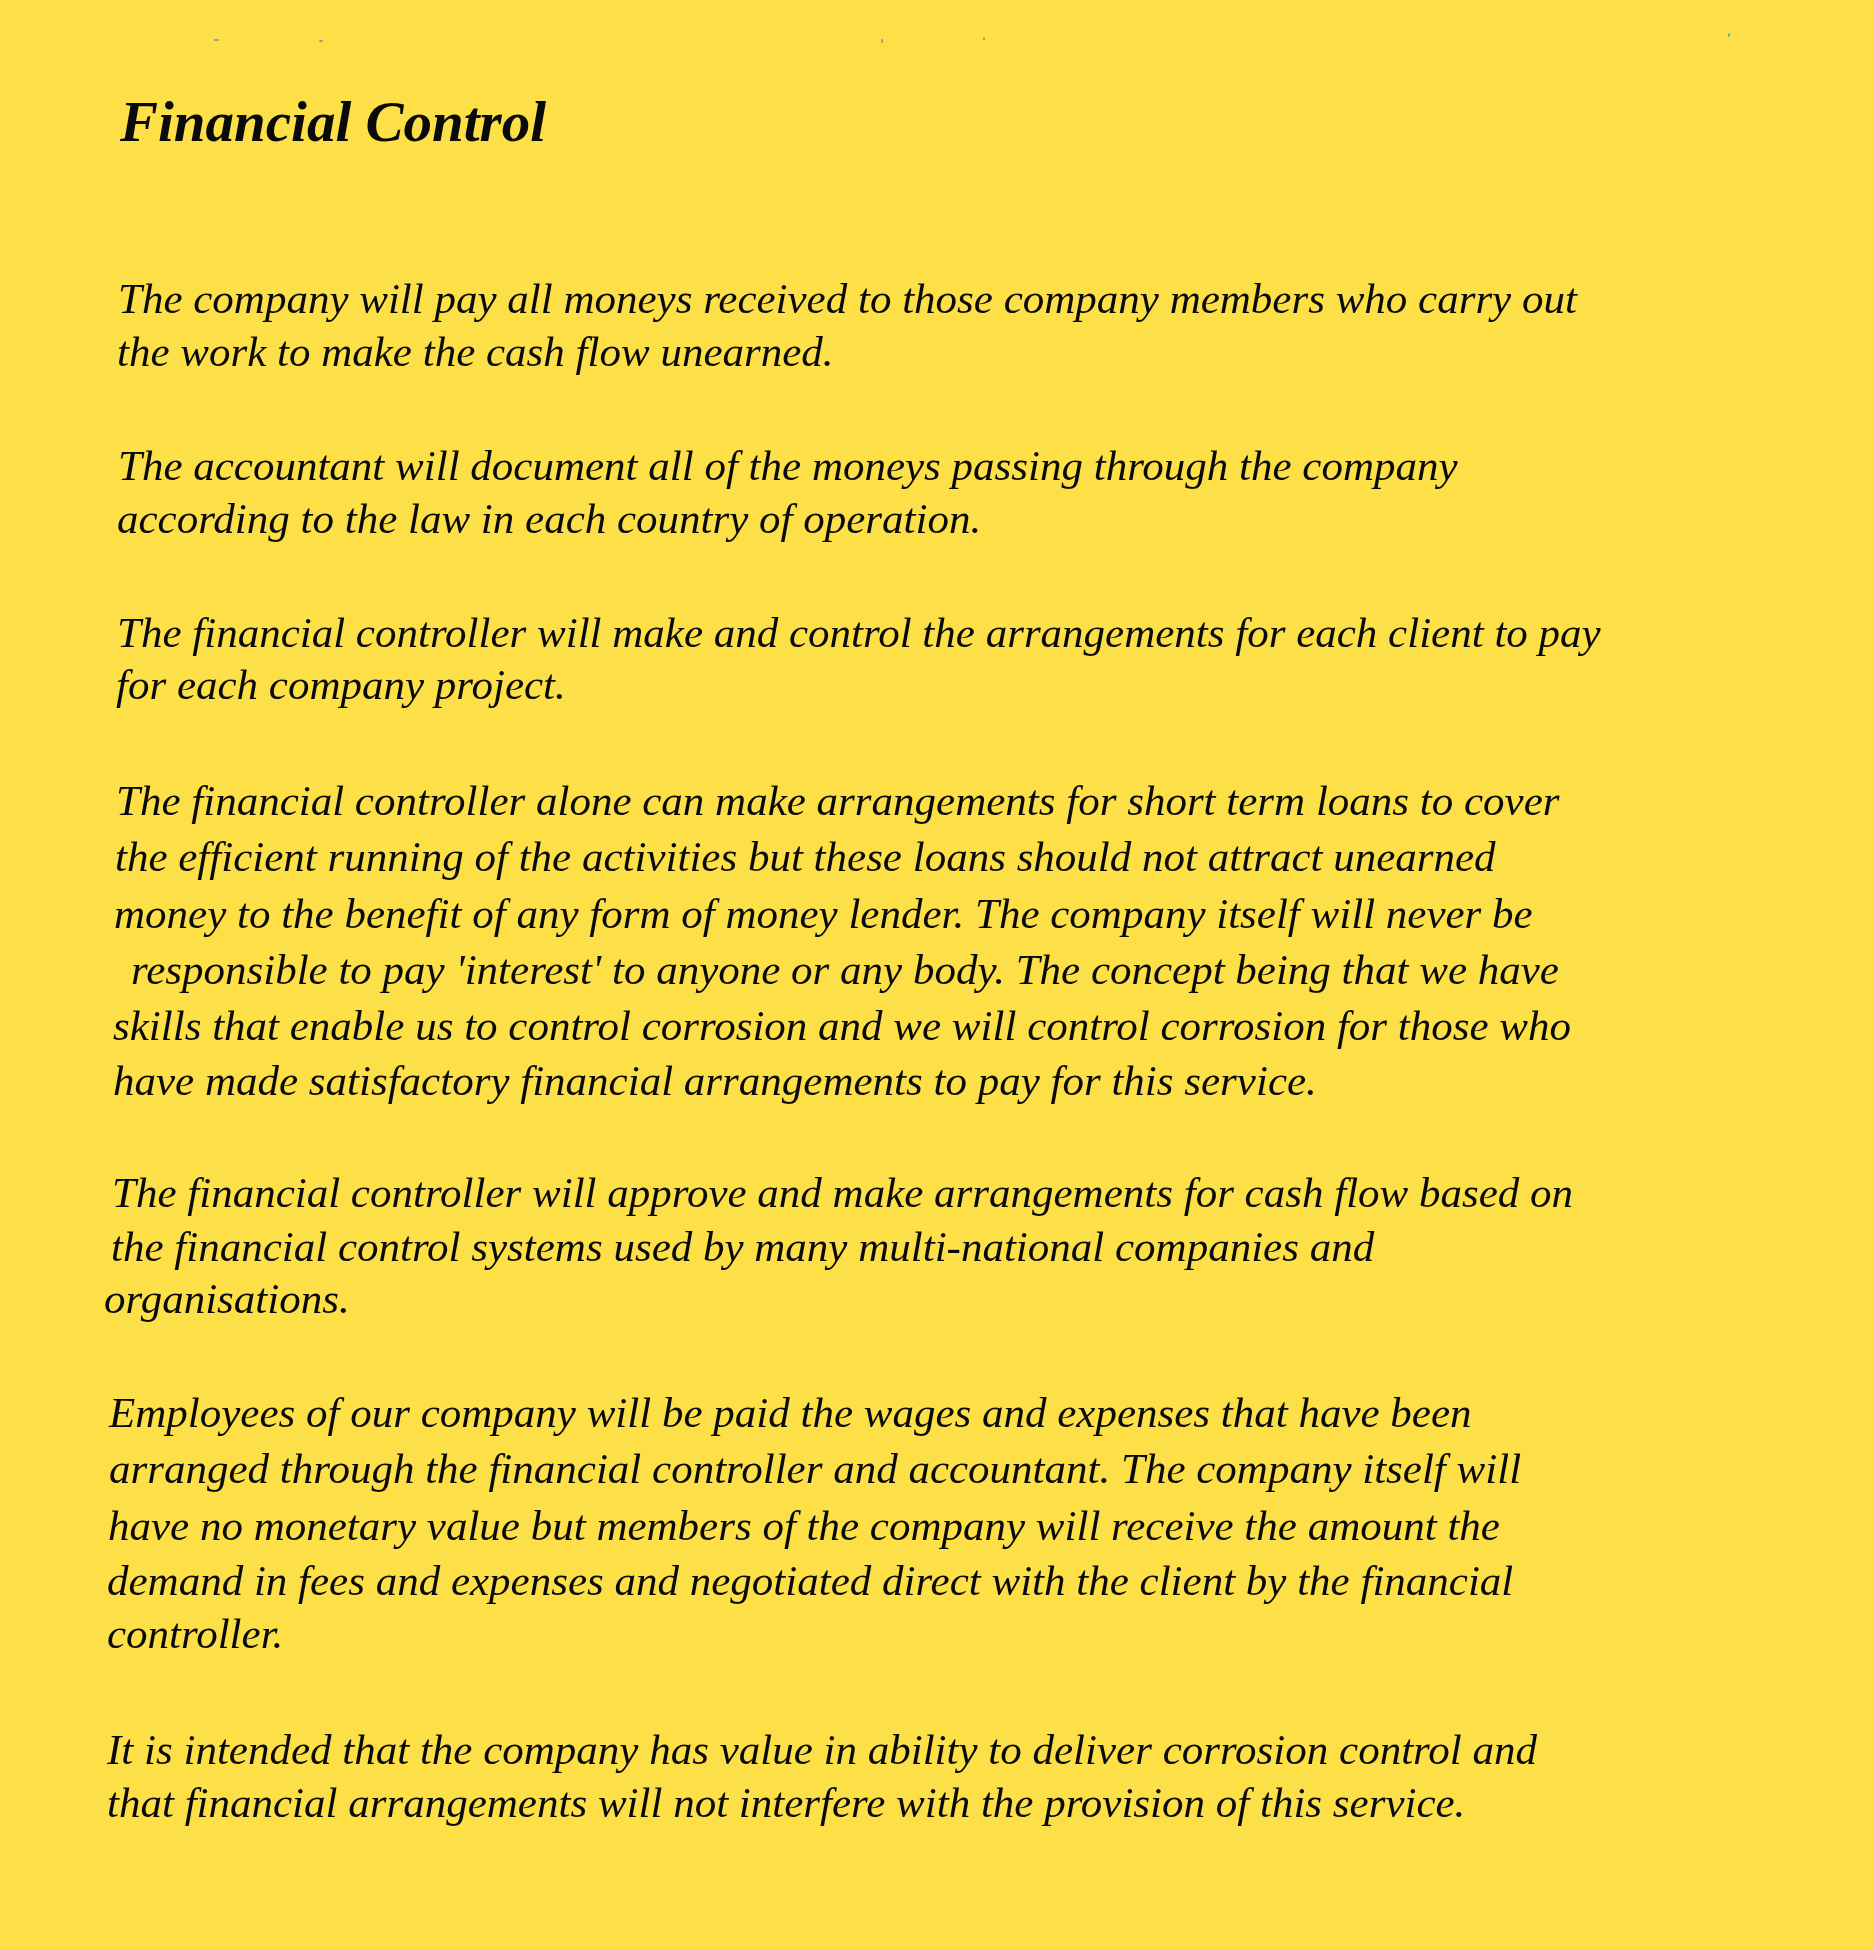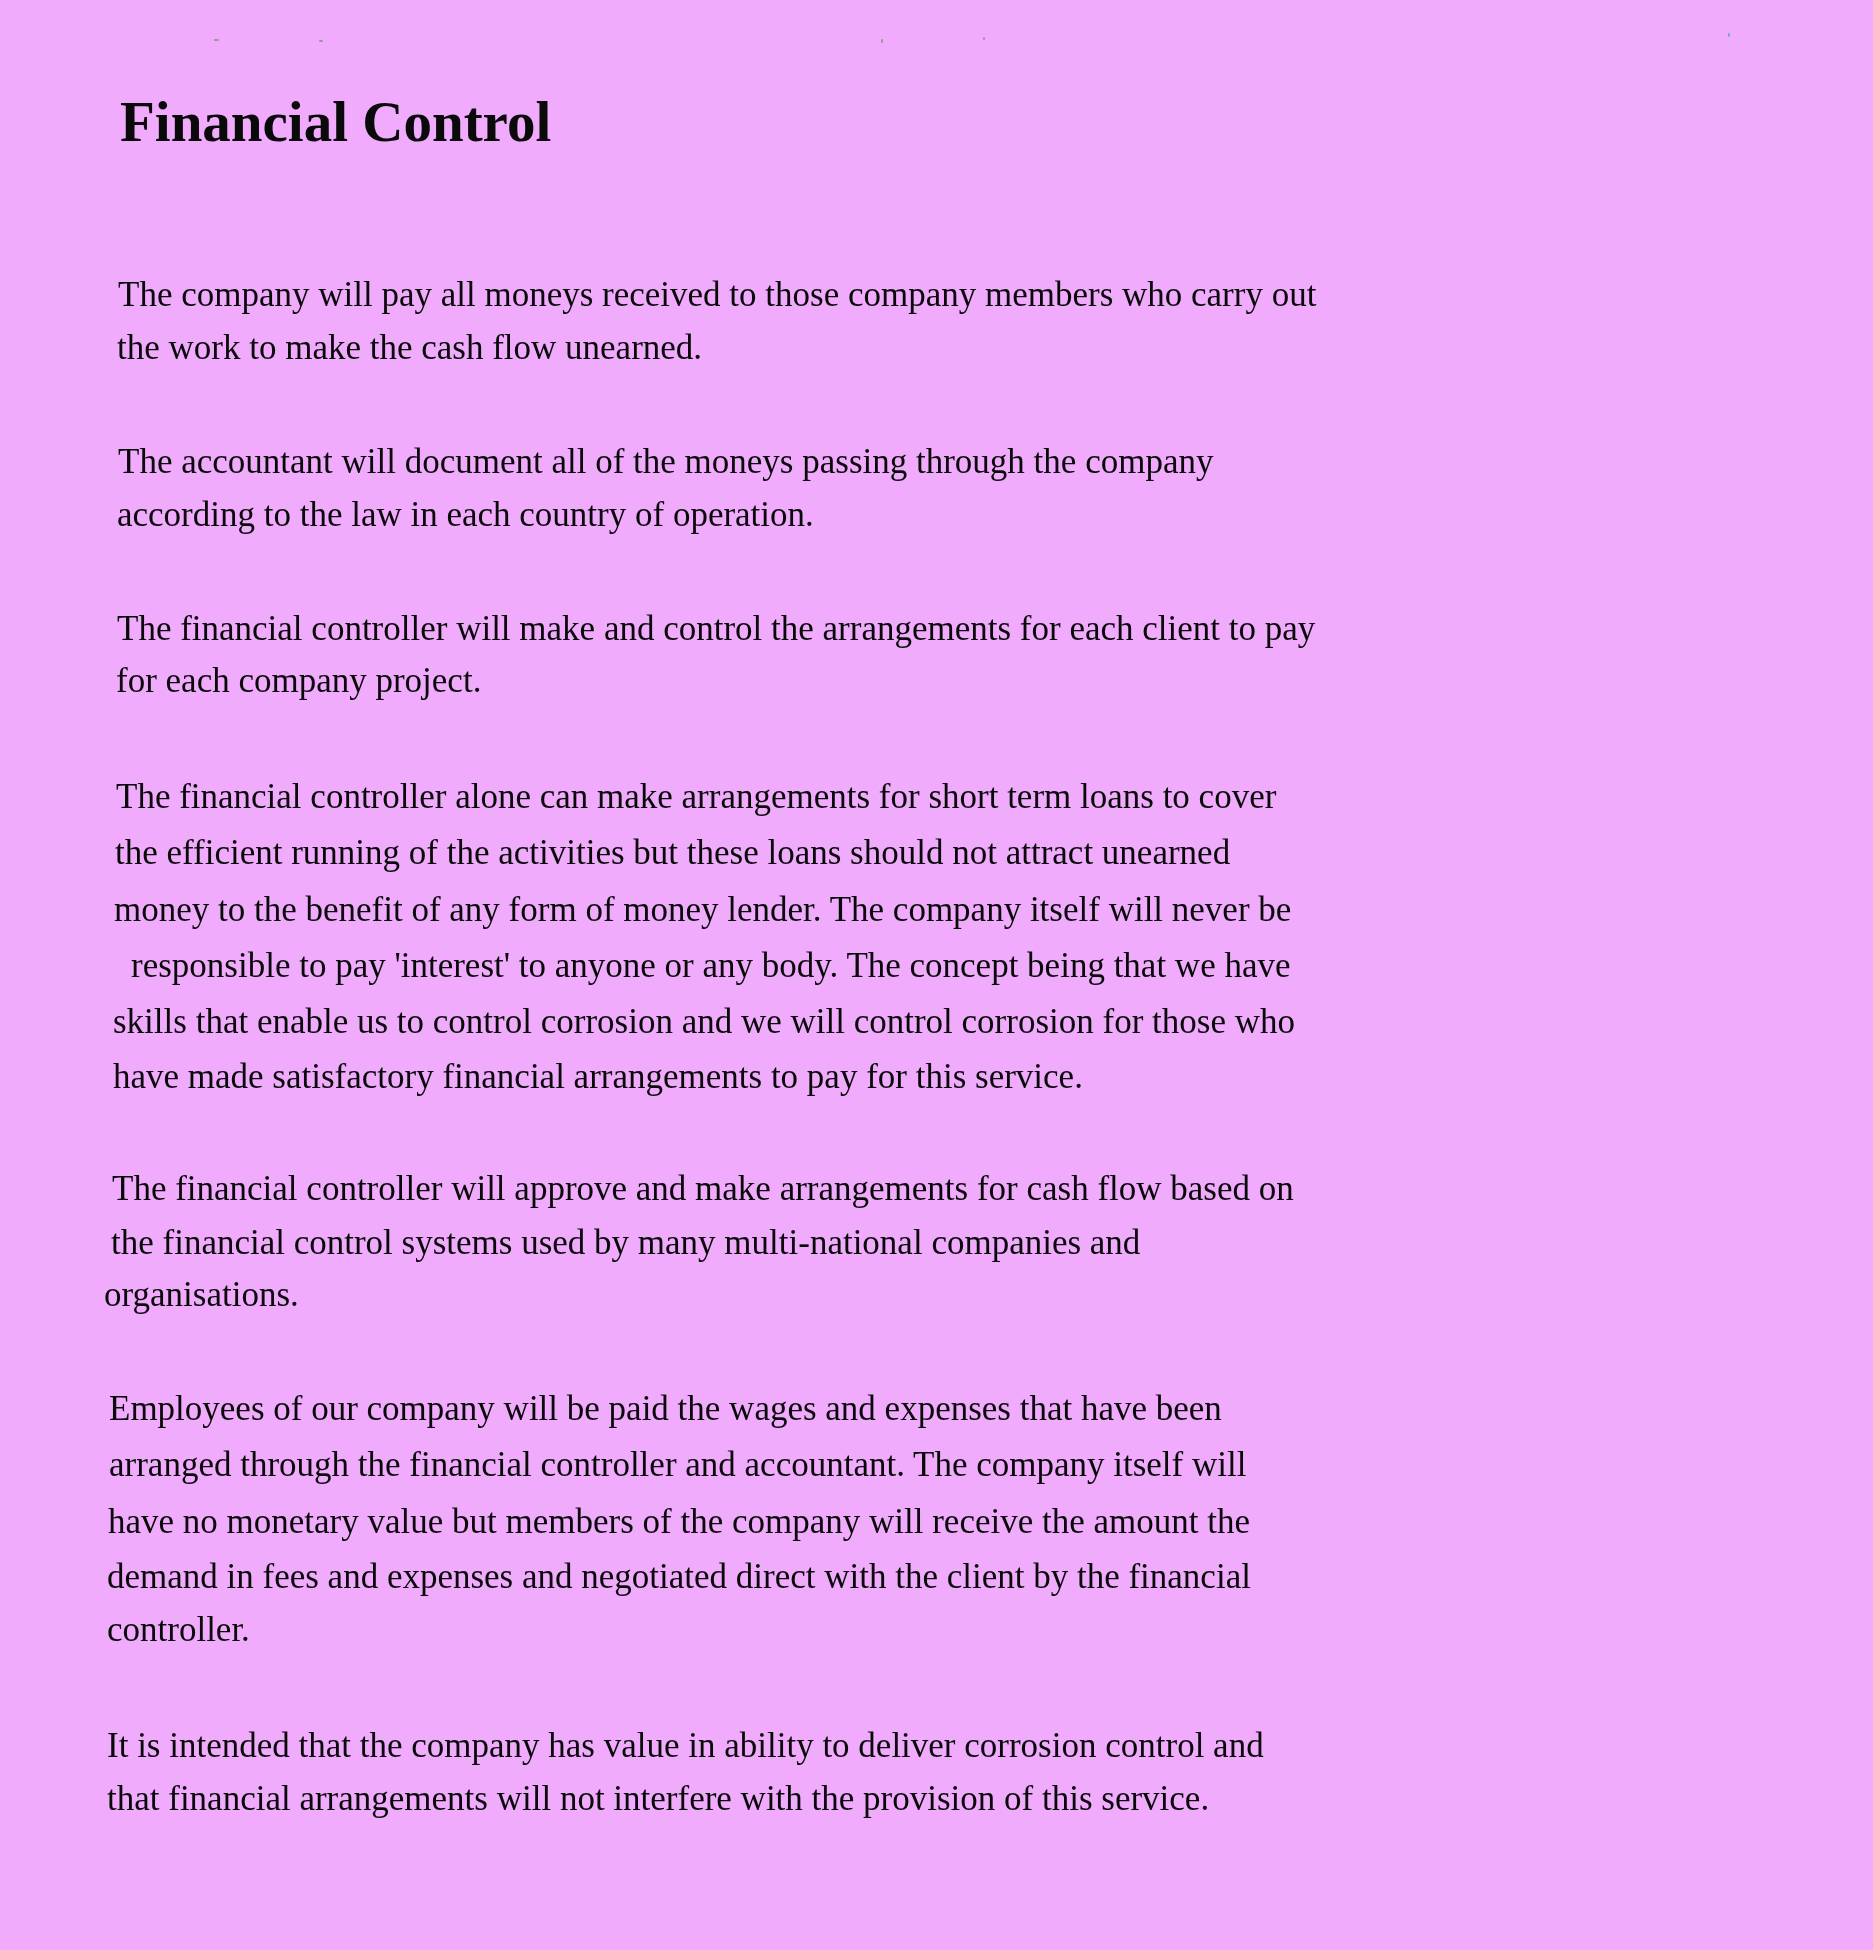--- a/index.html
+++ b/index.html
@@ -12,41 +12,42 @@
       height: 1950px;
       position: relative;
       overflow: hidden;
       font-family: "Liberation Serif", "DejaVu Serif", serif;
       color: #0a0a0a;
     }
     .page {
       position: absolute;
       left: 0; top: 0;
       width: 1873px; height: 1950px;
-      background: #f0abfc;
+      background: #fde047;
+      font-style: italic;
     }
     .title {
       position: absolute;
       left: 120px;
       top: 89px;
       margin: 0;
       font-size: 57px;
       font-weight: bold;
       letter-spacing: 0px;
       white-space: nowrap;
     }
     .para {
       position: absolute;
       left: 0;
       margin: 0;
     }
     .line {
       position: absolute;
       white-space: nowrap;
-      font-size: 35px;
+      font-size: 43px;
       line-height: 1;
     }
     .speck {
       position: absolute;
       background: #9a9a9a;
       border-radius: 1px;
     }
   </style>
 </head>
 <body>

